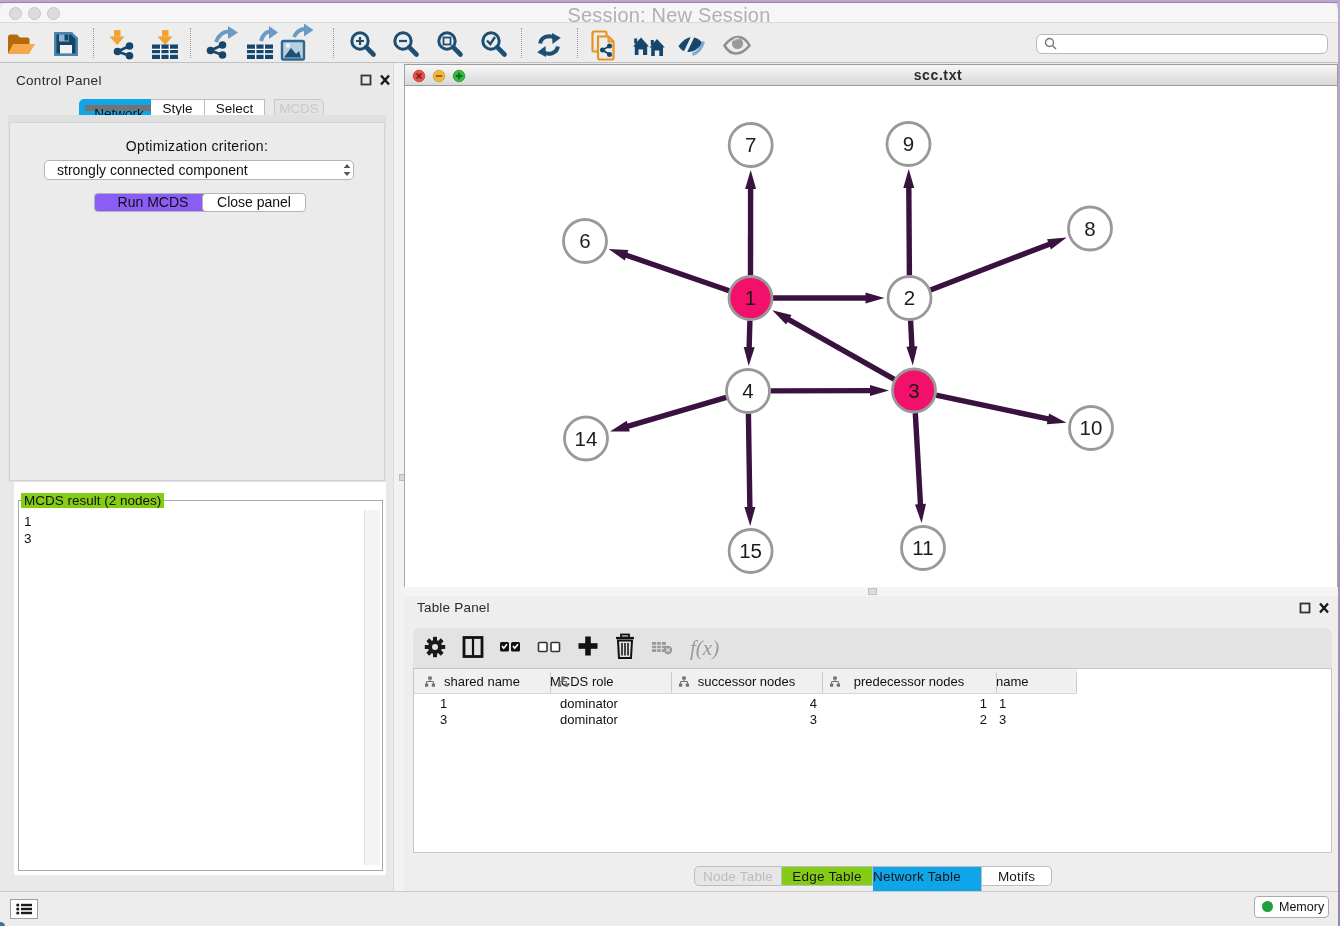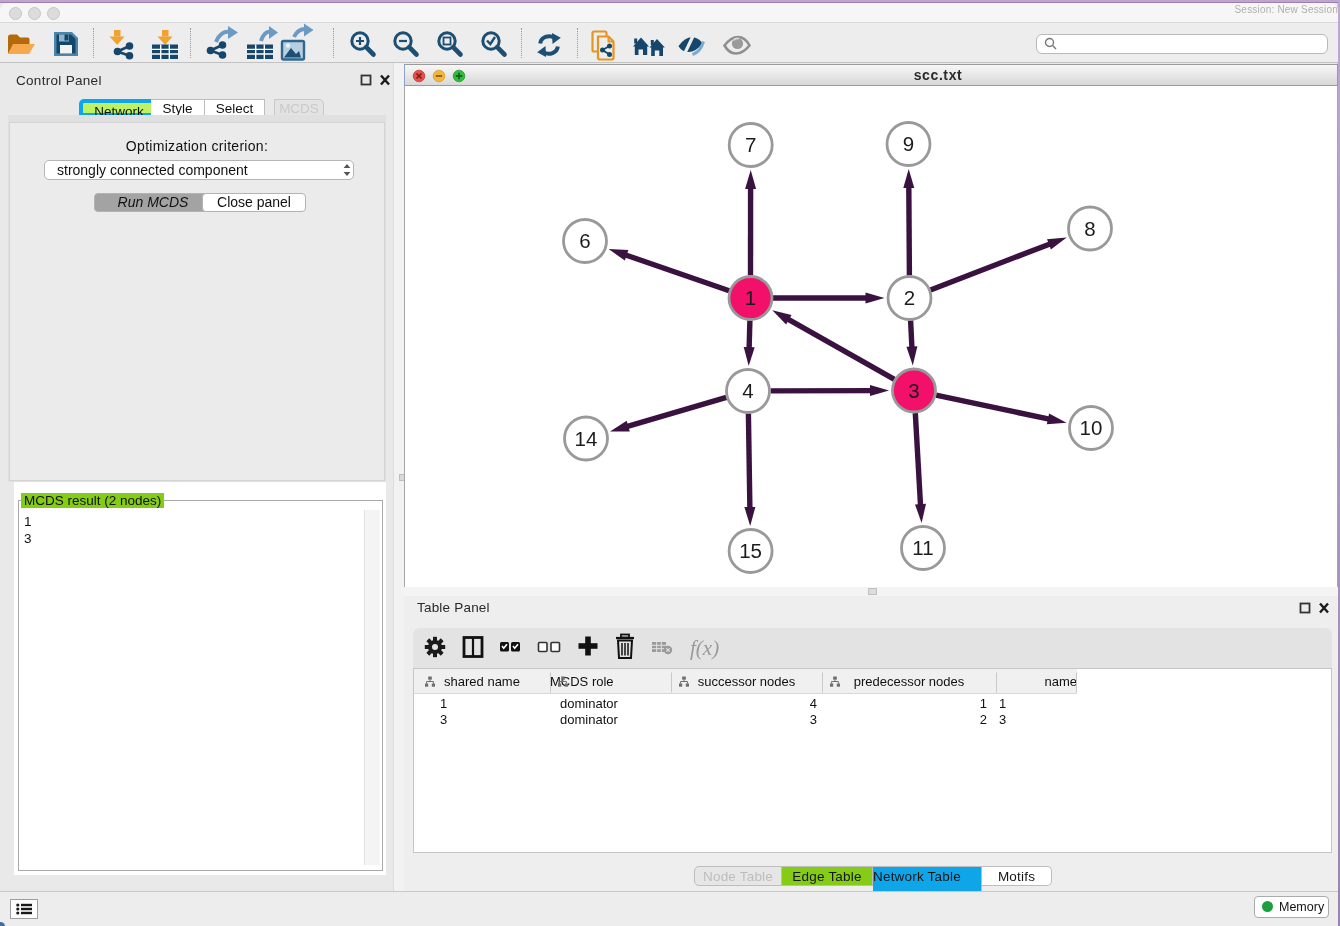--- a/index.html
+++ b/index.html
@@ -12,21 +12,21 @@
 
 <div class="abs" style="left:0;top:0;width:1340px;height:3px;background:#bda6ce;"></div>
 <div class="abs" style="left:0;top:2px;width:1340px;height:1px;background:#9b7fb5;"></div>
 <div class="abs" style="left:1338px;top:0;width:2px;height:926px;background:linear-gradient(#bfa9d2,#9a83b0);"></div>
 <div class="abs" style="left:1337px;top:3px;width:1px;height:923px;background:#d4c8e0;"></div>
 
 <div class="abs" style="left:0;top:3px;width:1338px;height:19px;background:#f6f6f6;border-radius:8px 8px 0 0;border-bottom:1px solid #dadada;"></div>
 <div class="abs" style="left:9px;top:7px;width:11px;height:11px;border-radius:50%;background:#dcdcdc;border:1px solid #c6c6c6;"></div>
 <div class="abs" style="left:28px;top:7px;width:11px;height:11px;border-radius:50%;background:#dcdcdc;border:1px solid #c6c6c6;"></div>
 <div class="abs" style="left:47px;top:7px;width:11px;height:11px;border-radius:50%;background:#dcdcdc;border:1px solid #c6c6c6;"></div>
-<div class="abs" style="left:0;top:4px;width:1338px;text-align:right;font-size:10px;letter-spacing:0.2px;color:#b0b0b0;">Session: New Session</div>
+<div class="abs" style="left:0;top:4px;width:1338px;text-align:center;font-size:20px;letter-spacing:0.2px;color:#b0b0b0;">Session: New Session</div>
 
 <div class="abs" style="left:0;top:23px;width:1338px;height:39px;background:#ededed;border-bottom:1px solid #c2c2c2;"></div>
 <svg class="abs" style="left:0;top:23px;" width="770" height="40" viewBox="0 0 770 40">
 
 <g transform="translate(22,21)">
  <path d="M-14 10 V-7 Q-14 -9.5 -11.5 -9.5 H-5 L-2 -6.5 H5.5 Q7.5 -6.5 7.5 -4.5 V3 H-9 Z" fill="#b36a0b"></path>
  <path d="M-9 0 H13 L7 10 H-14 Z" fill="#f5a94c"></path>
 </g>
 
 <g transform="translate(66,21)">
@@ -158,37 +158,37 @@
  <line x1="8.6" y1="8.6" x2="12" y2="12" stroke="#777" stroke-width="1.4"></line>
 </svg>
 
 <div class="abs" style="left:0;top:63px;width:394px;height:828px;background:#e9e9e9;"></div>
 <div class="abs" style="left:16px;top:73px;font-size:13.5px;letter-spacing:0.3px;color:#2a2a2a;">Control Panel</div>
 <svg class="abs" style="left:360px;top:74px;" width="32" height="12" viewBox="0 0 32 12">
  <rect x="1.5" y="1.5" width="9" height="9" fill="none" stroke="#333" stroke-width="1.8"></rect>
  <path d="M21 1.5 L29 10.5 M29 1.5 L21 10.5" stroke="#1a1a1a" stroke-width="2.4"></path>
 </svg>
 
-<div class="abs" style="left:79px;top:99px;width:80px;height:18px;background:#bef264;border:4px solid #0ea5e9;border-radius:5px 0 0 0;box-sizing:border-box;line-height:17px;text-align:center;font-size:13.5px;color:#111;">Network</div>
+<div class="abs" style="left:79px;top:99px;width:80px;height:18px;background:#737373;border:6px solid #0ea5e9;border-radius:5px 0 0 0;box-sizing:border-box;line-height:17px;text-align:center;font-size:13.5px;color:#111;">Network</div>
 <div class="abs" style="left:151px;top:99px;width:54px;height:18px;background:#fff;border:1px solid #bdbdbd;border-left:none;box-sizing:border-box;line-height:17px;text-align:center;font-size:13.5px;color:#111;">Style</div>
 <div class="abs" style="left:205px;top:99px;width:60px;height:18px;background:#fff;border:1px solid #bdbdbd;border-left:none;box-sizing:border-box;line-height:17px;text-align:center;font-size:13.5px;color:#111;">Select</div>
 <div class="abs" style="left:274px;top:99px;width:50px;height:18px;background:#e3e3e3;border:1px solid #c9c9c9;border-radius:0 5px 0 0;box-sizing:border-box;line-height:17px;text-align:center;font-size:13.5px;color:#c9c9c9;">MCDS</div>
 
 <div class="abs" style="left:8px;top:115px;width:378px;height:367px;background:#e0e0e0;"></div>
 <div class="abs" style="left:9px;top:122px;width:376px;height:359px;background:#ebebeb;border:1px solid #d4d4d4;box-sizing:border-box;"></div>
 <div class="abs" style="left:0;top:138px;width:394px;text-align:center;font-size:14px;letter-spacing:0.3px;color:#111;">Optimization criterion:</div>
 
 <div class="abs" style="left:44px;top:160px;width:310px;height:20px;background:#fff;border:1px solid #b5b5b5;border-radius:5px;box-sizing:border-box;"></div>
 <div class="abs" style="left:57px;top:162px;font-size:14px;color:#111;">strongly connected component</div>
 <svg class="abs" style="left:340px;top:163px;" width="14" height="14" viewBox="0 0 14 14">
  <path d="M7 1 L10.4 5 H3.6 Z" fill="#555"></path>
  <path d="M7 13 L10.4 9 H3.6 Z" fill="#555"></path>
 </svg>
 
-<div class="abs" style="left:94px;top:193px;width:118px;height:19px;background:#a3a3a3;border:1px solid #b3b3b3;border-radius:4px;box-sizing:border-box;text-align:center;line-height:17px;font-size:14px;color:#111;font-style:italic;">Run MCDS</div>
+<div class="abs" style="left:94px;top:193px;width:118px;height:19px;background:#8b5cf6;border:1px solid #b3b3b3;border-radius:4px;box-sizing:border-box;text-align:center;line-height:17px;font-size:14px;color:#111;">Run MCDS</div>
 <div class="abs" style="left:202px;top:193px;width:104px;height:19px;background:#fff;border:1px solid #b3b3b3;border-radius:4px;box-sizing:border-box;text-align:center;line-height:17px;font-size:14px;color:#111;">Close panel</div>
 
 <div class="abs" style="left:14px;top:482px;width:372px;height:393px;background:#fff;"></div>
 <div class="abs" style="left:18px;top:500px;width:363px;height:369px;border:1px solid #a9a9a9;"></div>
 <div class="abs" style="left:21px;top:493px;background:#84cc16;padding:0 3px;font-size:13.5px;color:#111;">MCDS result (2 nodes)</div>
 <div class="abs" style="left:24px;top:513px;font-size:13.5px;color:#111;line-height:17px;">1<br>3</div>
 <div class="abs" style="left:364px;top:510px;width:15px;height:355px;background:#f4f4f4;border-left:1px solid #e2e2e2;"></div>
 
 <div class="abs" style="left:393px;top:63px;width:1px;height:828px;background:#dcdcdc;"></div>
 <div class="abs" style="left:394px;top:63px;width:10px;height:828px;background:#f2f2f2;"></div>
@@ -348,21 +348,21 @@
 
 <text x="286" y="27" font-family="Liberation Serif,serif" font-style="italic" font-size="21" fill="#9a9a9a">f(x)</text>
 </svg>
 
 <div class="abs" style="left:413px;top:668px;width:919px;height:185px;background:#fff;border:1px solid #c6c6c6;box-sizing:border-box;"></div>
 <div class="abs" style="left:414px;top:669px;width:663px;height:25px;background:#f0f0f0;border-bottom:1px solid #d8d8d8;box-sizing:border-box;"></div>
 <div class="abs" style="left:414px;top:671px;width:136px;height:22px;text-align:center;line-height:22px;font-size:13px;color:#111;">shared name</div>
 <div class="abs" style="left:550px;top:671px;width:121px;height:22px;text-align:left;line-height:22px;font-size:13px;color:#111;">MCDS role</div>
 <div class="abs" style="left:671px;top:671px;width:151px;height:22px;text-align:center;line-height:22px;font-size:13px;color:#111;">successor nodes</div>
 <div class="abs" style="left:822px;top:671px;width:174px;height:22px;text-align:center;line-height:22px;font-size:13px;color:#111;">predecessor nodes</div>
-<div class="abs" style="left:996px;top:671px;width:81px;height:22px;text-align:right;line-height:22px;font-size:13px;color:#111;">name</div>
+<div class="abs" style="left:996px;top:671px;width:81px;height:22px;text-align:left;line-height:22px;font-size:13px;color:#111;">name</div>
 <svg class="abs" style="left:414px;top:671px;" width="663" height="23" viewBox="0 0 663 22">
  <g stroke="#c9c9c9" stroke-width="1">
   <line x1="136.5" y1="1" x2="136.5" y2="21"></line>
   <line x1="257.5" y1="1" x2="257.5" y2="21"></line>
   <line x1="408.5" y1="1" x2="408.5" y2="21"></line>
   <line x1="582.5" y1="1" x2="582.5" y2="21"></line>
   <line x1="662.5" y1="1" x2="662.5" y2="21"></line>
  </g>
  <g fill="#6e6e6e">
   <g transform="translate(11,5)">

